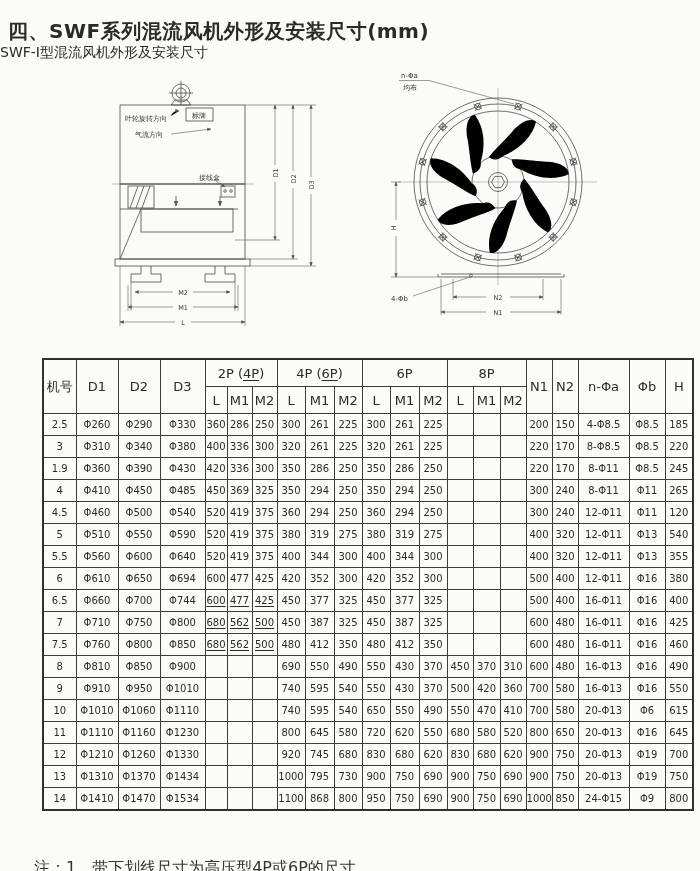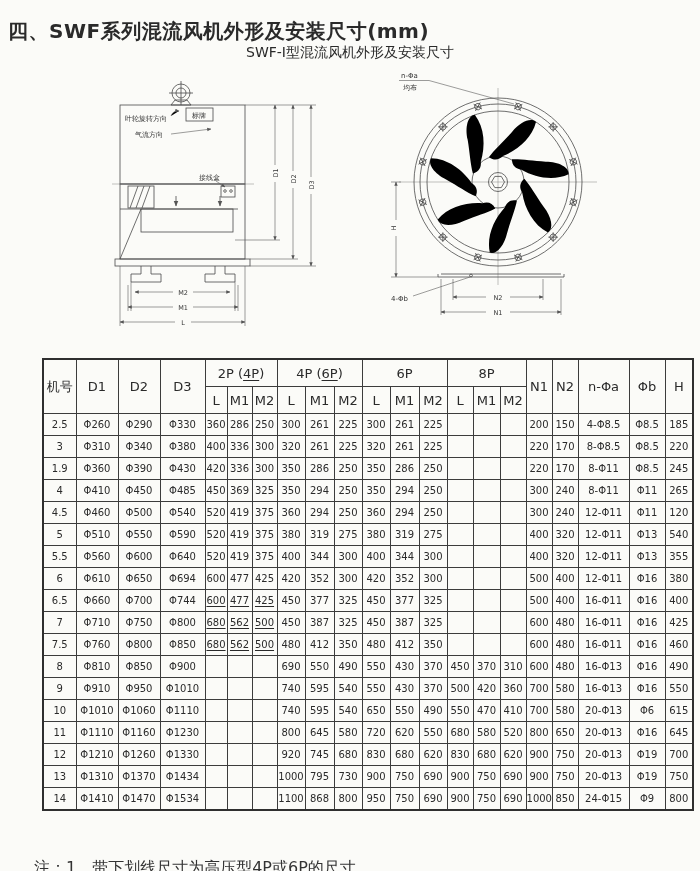--- a/index.html
+++ b/index.html
@@ -2,21 +2,21 @@
 <html><head>
 <meta charset="utf-8">
 <style>
   html,body{margin:0;padding:0}
   body{
     width:700px;height:871px;position:relative;overflow:hidden;
     background:#fbfbf8;color:#2a2a2a;
     font-family:"DejaVu Sans","Liberation Sans",sans-serif;
   }
   .title{position:absolute;left:8px;top:18px;font-size:20px;font-weight:bold;letter-spacing:.5px}
-  .subtitle{position:absolute;top:44px;left:0;width:100%;text-align:center;font-size:14px}
+  .subtitle{position:absolute;top:44px;left:0;width:100%;font-size:14px}
   svg{position:absolute}
   #svg-side{left:83px;top:80px}
   #svg-front{left:383px;top:70px}
   .ln line,.ln path,.ln rect,.ln circle,.ln polygon,.ln polyline{stroke:#4a4a4a;fill:none;stroke-width:.8}
   .dim line,.dim path{stroke:#5a5a5a;stroke-width:.6}
   .thin line{stroke:#777;stroke-width:.45}
   svg text{font-size:7px;fill:#333;stroke:none;font-family:"DejaVu Sans","Liberation Sans",sans-serif}
   svg text.dlab{font-size:6.5px}
   table{
     position:absolute;left:42px;top:358px;width:616px;

